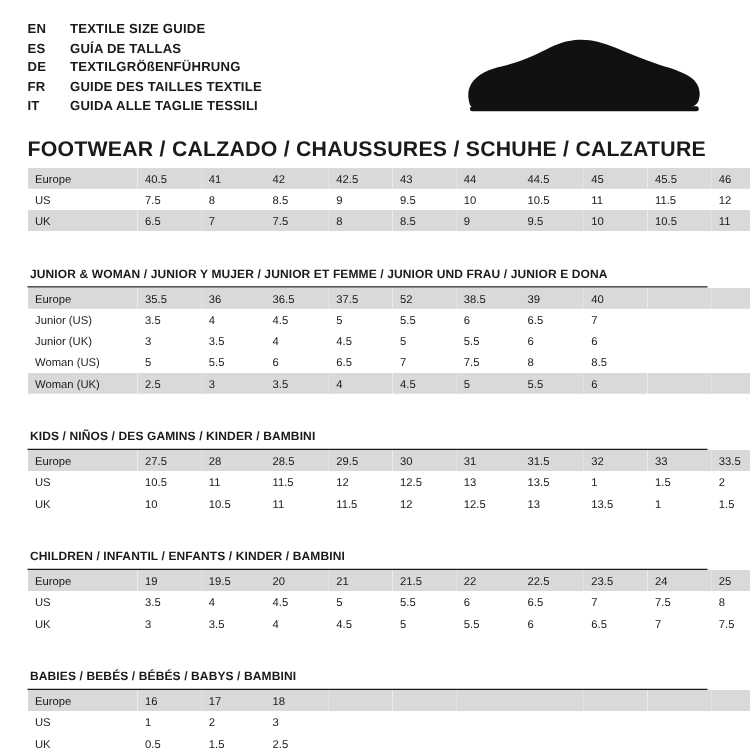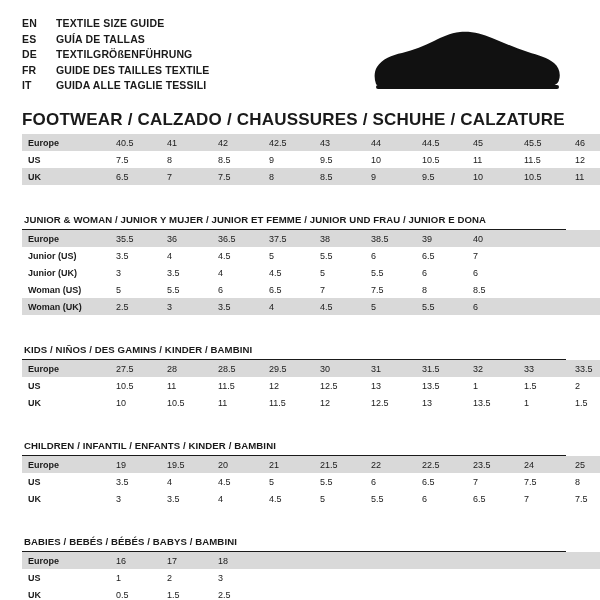--- a/index.html
+++ b/index.html
@@ -84,21 +84,20 @@
     padding: 0 0 0 6px;
     vertical-align: middle;
     white-space: nowrap;
     overflow: hidden;
   }
   table.size tr.shaded td {
     background: #d9d9d9;
   }
   table.size td.lbl {
     text-align: left;
-    font-weight: bold;
   }
   table.size td.val {
     text-align: left;
   }
   
   col.c-label { width: 88px; }
   col.c-val   { width: 51px; }
 
   .babies col.c-label { width: 88px; }
 </style>
@@ -222,21 +221,21 @@
           <col class="c-val">
           <col class="c-val">
       </colgroup>
       <tbody>
         <tr class="shaded">
           <td class="lbl">Europe</td>
           <td class="val">35.5</td>
           <td class="val">36</td>
           <td class="val">36.5</td>
           <td class="val">37.5</td>
-          <td class="val">38</td>
+          <td class="val">52</td>
           <td class="val">38.5</td>
           <td class="val">39</td>
           <td class="val">40</td>
           <td class="val"></td>
           <td class="val"></td>
         </tr>
         <tr>
           <td class="lbl">Junior (US)</td>
           <td class="val">3.5</td>
           <td class="val">4</td>

